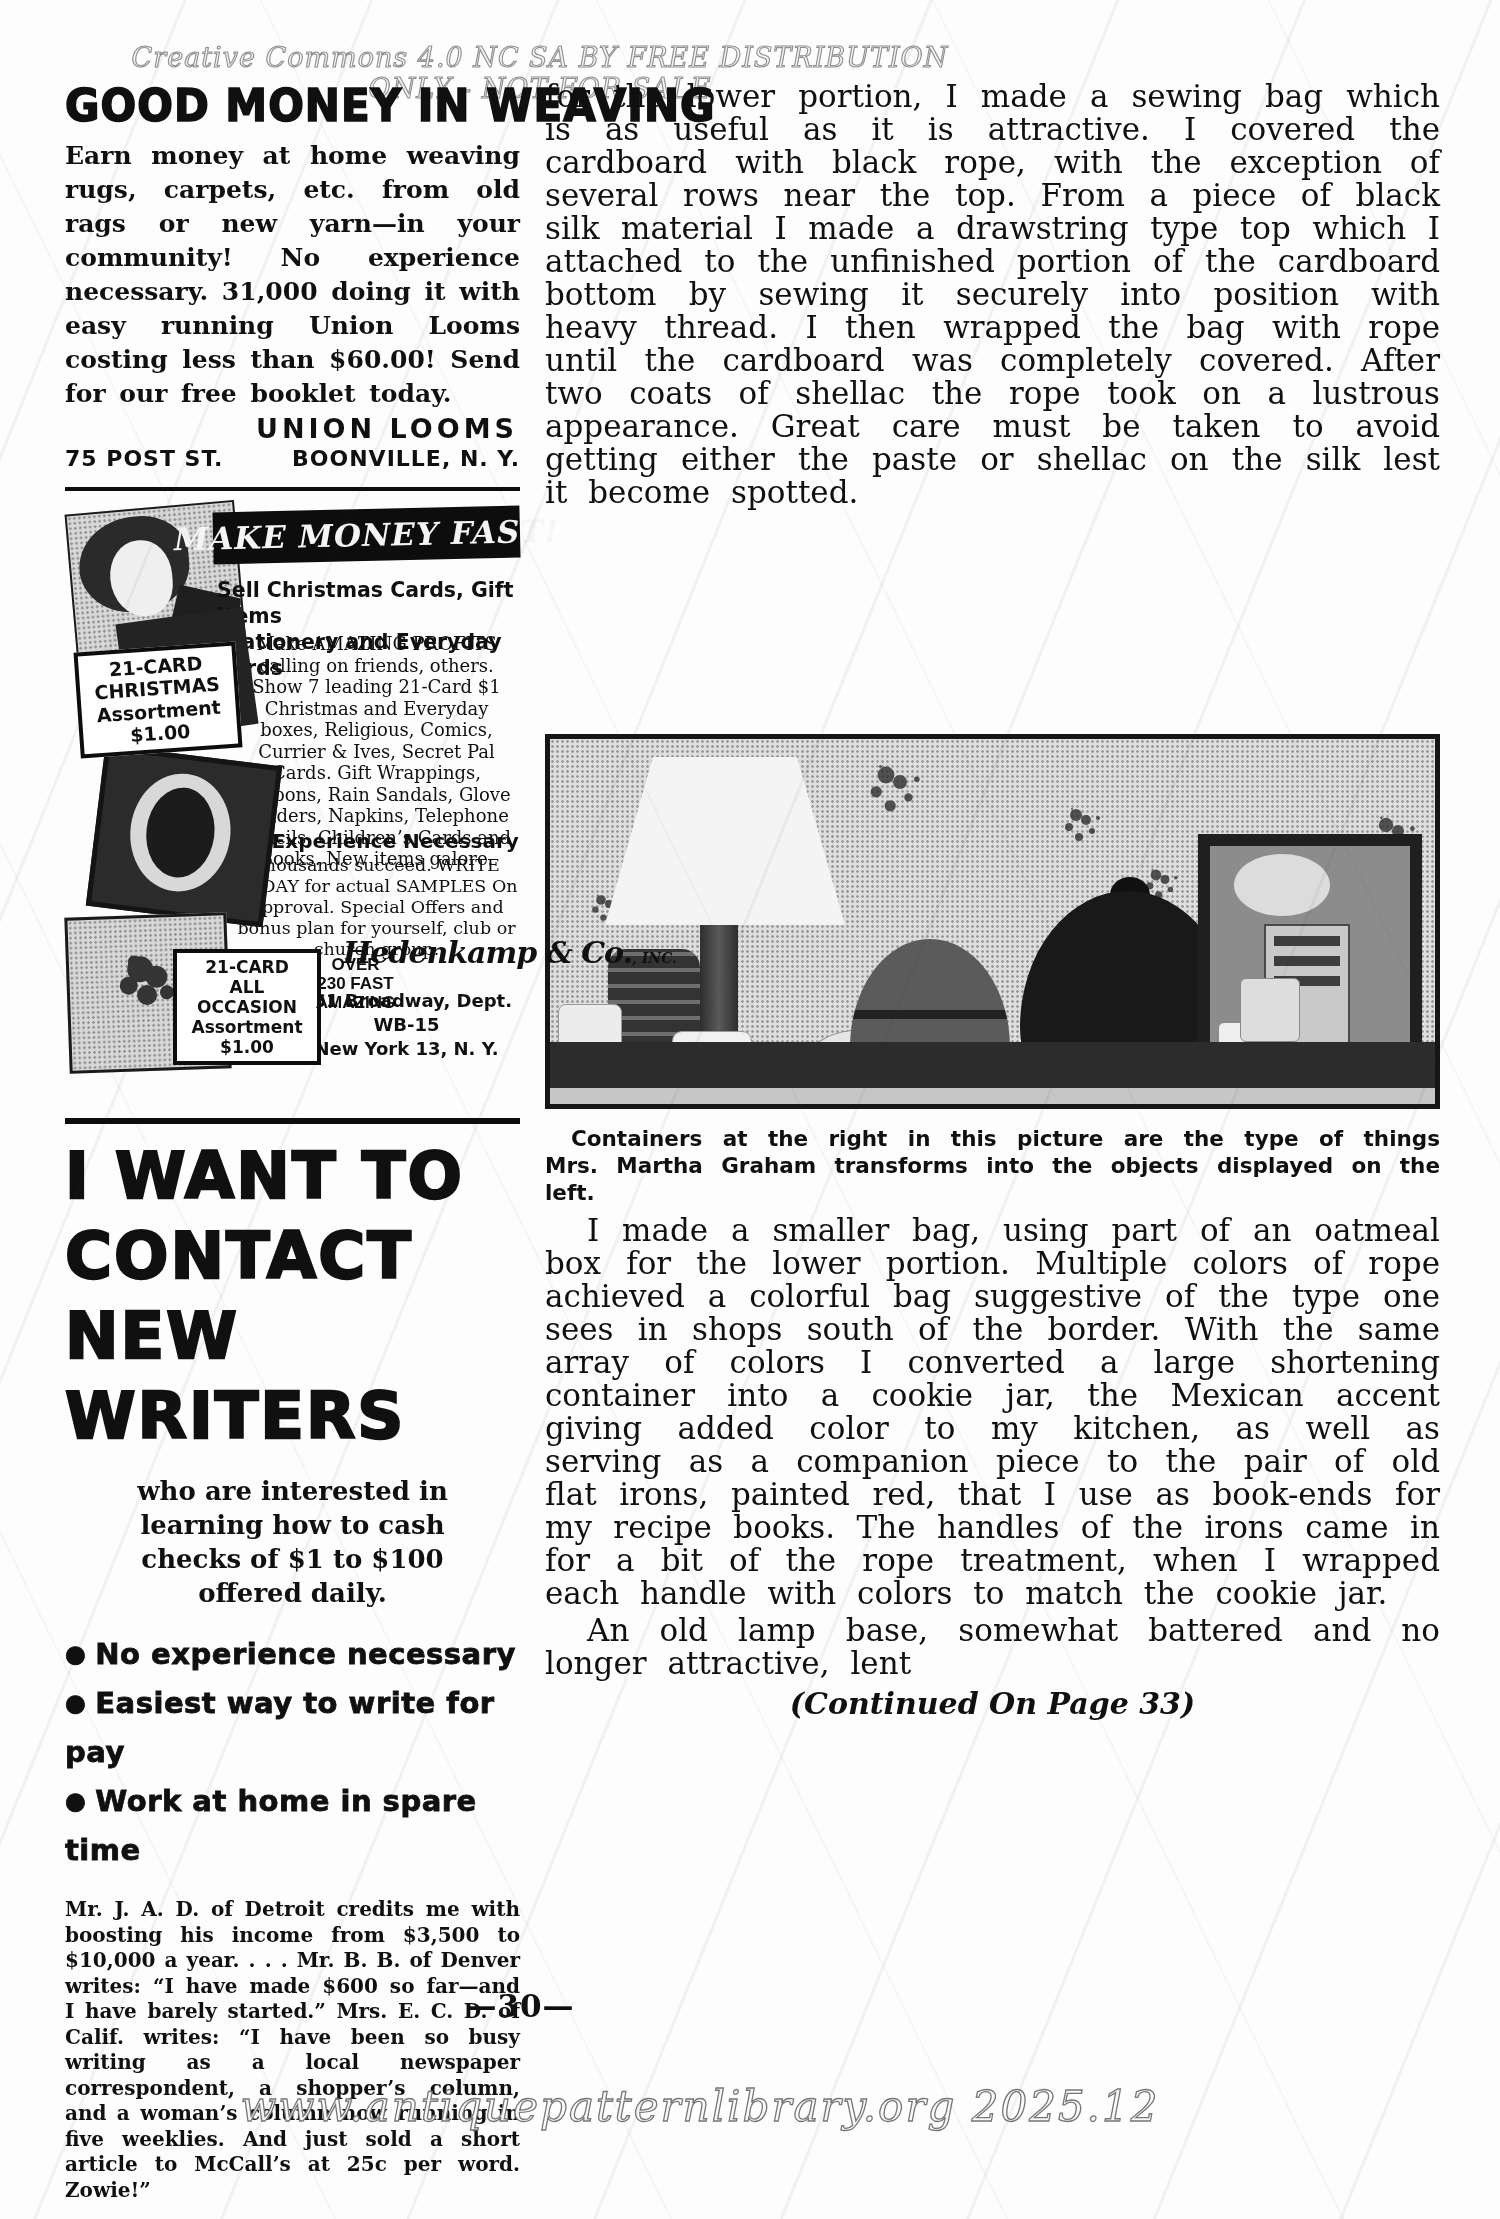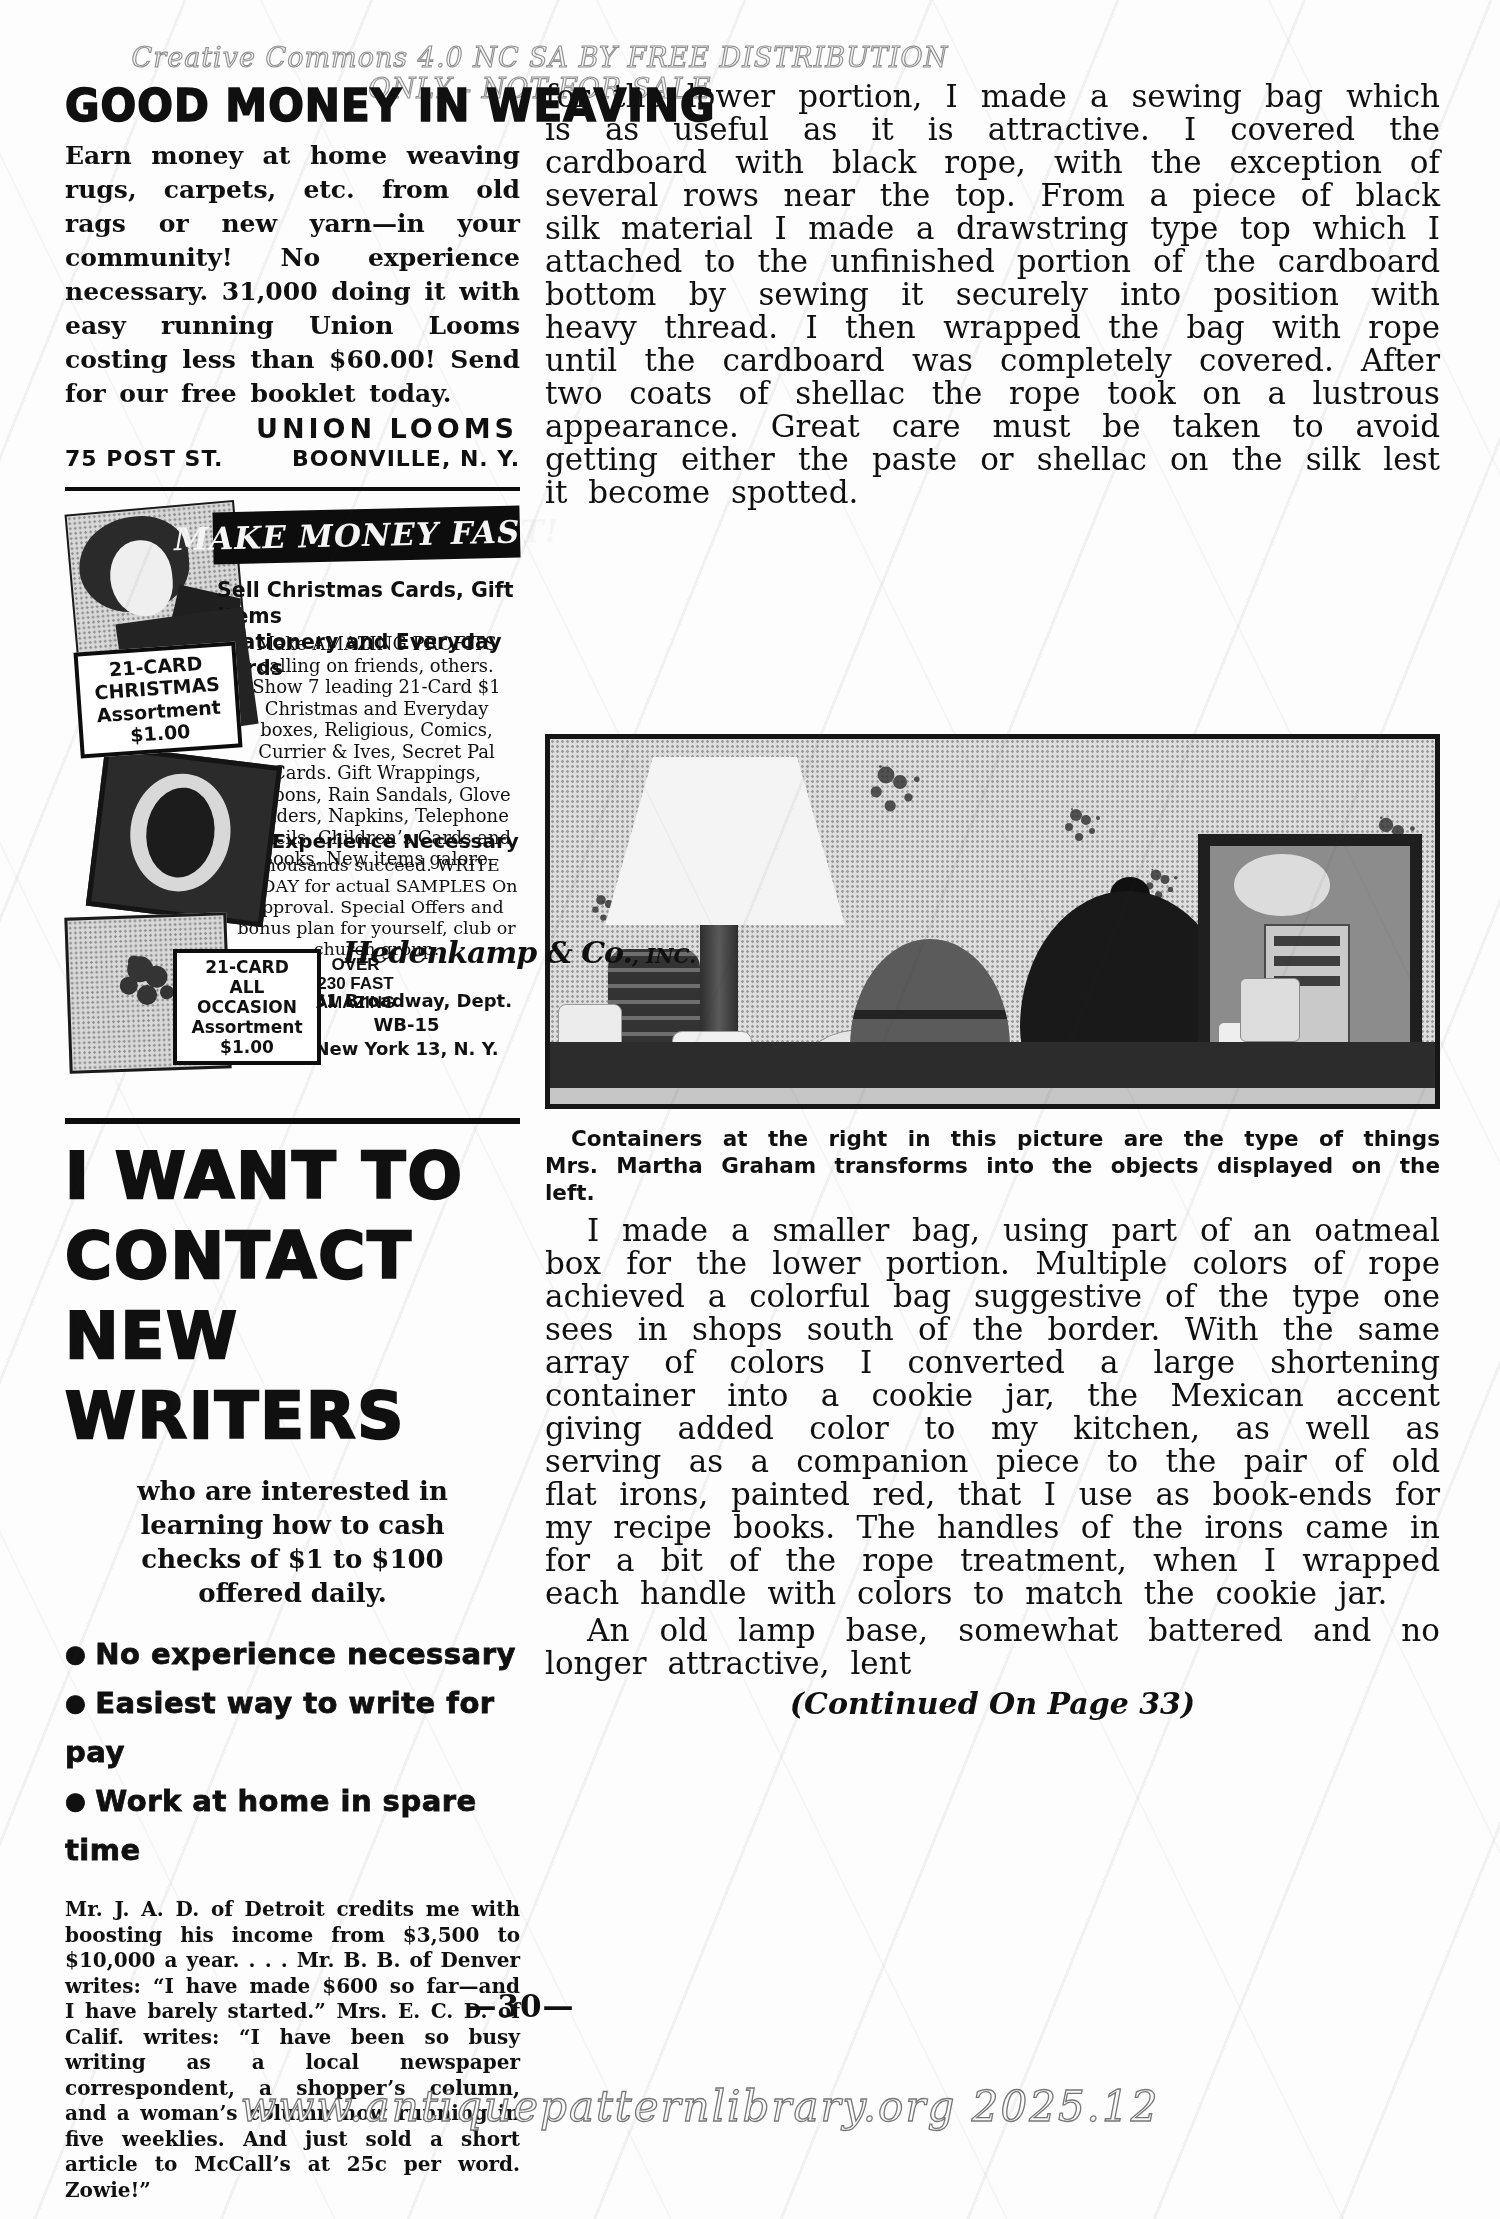--- a/index.html
+++ b/index.html
@@ -75,21 +75,21 @@
     border-radius:50%;}
   .rose-box{position:absolute;left:2px;top:418px;width:156px;height:150px;transform:rotate(-2deg);
     border:3px solid #1a1a1a;z-index:2;}
   .rose{position:absolute;left:58px;top:38px;width:26px;height:26px;background:#343434;border-radius:50%;
     box-shadow:16px 8px 0 -2px #343434,-12px 16px 0 -4px #343434,6px 26px 0 -3px #343434,
                26px 24px 0 -6px #343434,-6px -8px 0 -7px #343434;}
   .sellers{position:absolute;left:238px;top:458px;width:105px;text-align:center;
     font-family:Liberation Sans, sans-serif;font-weight:bold;font-size:17px;line-height:19px;z-index:3;}
   .hedenkamp{position:absolute;left:278px;top:438px;width:177px;white-space:nowrap;
     font-style:italic;font-weight:bold;font-size:30px;letter-spacing:-1px;z-index:2;}
-  .hedenkamp .inc{font-size:20px;letter-spacing:0;font-style:italic;}
+  .hedenkamp .inc{font-size:14px;letter-spacing:0;font-style:italic;}
   .hed-addr{position:absolute;left:228px;top:492px;width:227px;text-align:center;
     font-family:"DejaVu Sans",sans-serif;font-weight:bold;font-size:18px;line-height:24px;}
 
   
   .h-writers{font-family:"DejaVu Sans",sans-serif;font-weight:bold;font-size:64px;line-height:80px;
     letter-spacing:2px;-webkit-text-stroke:2.4px #101010;margin-top:4px;}
   .writers-intro{width:400px;margin:18px auto 0 auto;text-align:center;
     font-weight:bold;font-size:26px;line-height:34px;}
   .bullets{margin-top:20px;}
   .bullet-row{font-family:"DejaVu Sans",sans-serif;font-weight:bold;font-size:29px;line-height:49px;

